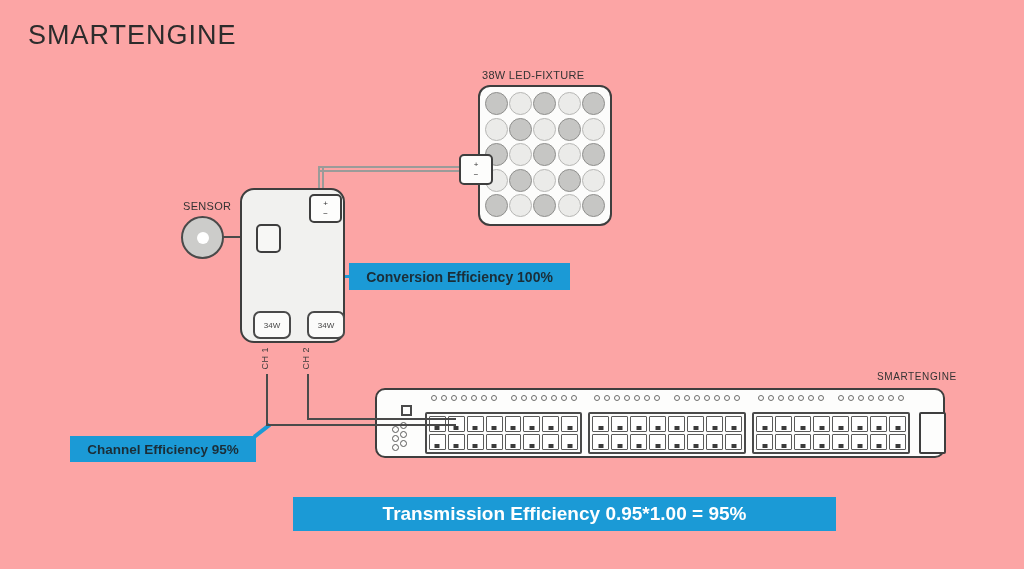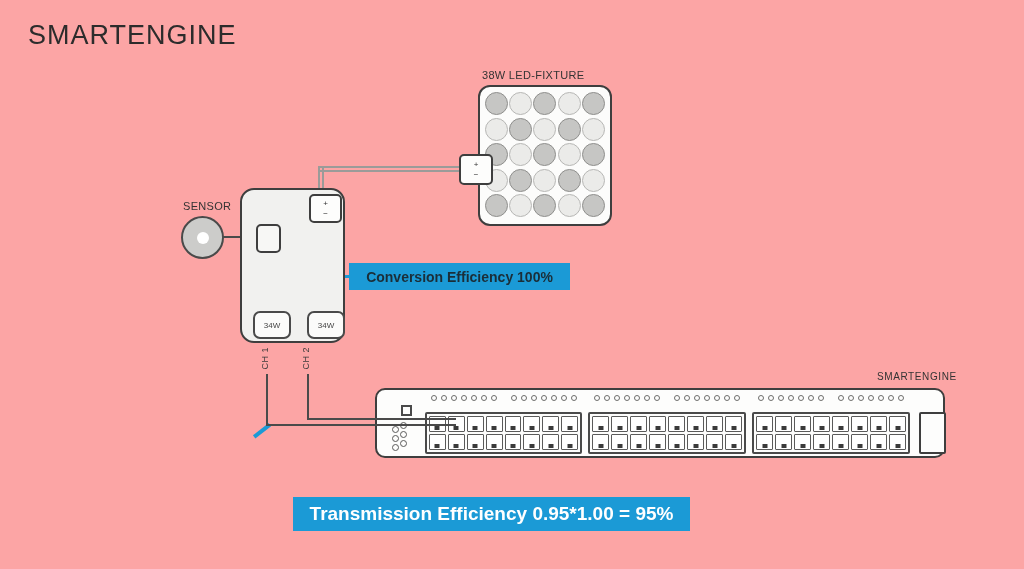--- a/index.html
+++ b/index.html
@@ -72,21 +72,21 @@
                width:5px;height:4px;background:#3a3a3a;}
   .eng-module{position:absolute;left:542px;top:22px;width:27px;height:42px;background:#fdfdfc;
               border:2px solid #3e3e3e;border-radius:2px;box-sizing:border-box;}
   .engine-label{position:absolute;left:877px;top:371px;font-size:10px;letter-spacing:.6px;color:#333;}
 
   
   .badge{position:absolute;background:#1b9ad6;color:#1b2e38;font-weight:bold;
          display:flex;align-items:center;justify-content:center;z-index:4;}
   .badge.conversion{left:349px;top:263px;width:221px;height:27px;font-size:14px;}
   .badge.channel{left:70px;top:436px;width:186px;height:26px;font-size:13.5px;}
-  .badge.transmission{left:293px;top:497px;width:397px;height:34px;font-size:19px;color:#ffffff;}
+  .badge.transmission{left:293px;top:497px;width:543px;height:34px;font-size:19px;color:#ffffff;}
 
   .chline{z-index:5;}
 </style>
 </head>
 <body>
 
 <div class="page">
 
   <div class="title">
     <div>SMARTENGINE</div>
@@ -284,15 +284,16 @@
         <div class="port"></div>
         <div class="port"></div>
         <div class="port"></div>
         <div class="port"></div>
         <div class="port"></div>
         <div class="port"></div>
       </div>
     </div>
 
   <div class="badge conversion">Conversion Efficiency 100%</div>
+  <div class="badge channel">Channel Efficiency 95%</div>
   <div class="badge transmission">Transmission Efficiency 0.95*1.00 = 95%</div>
 
 </div>
 
 </body></html>

